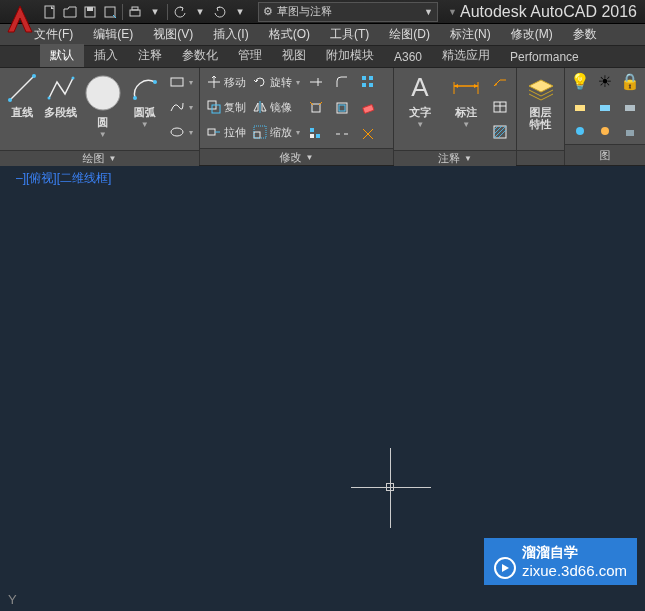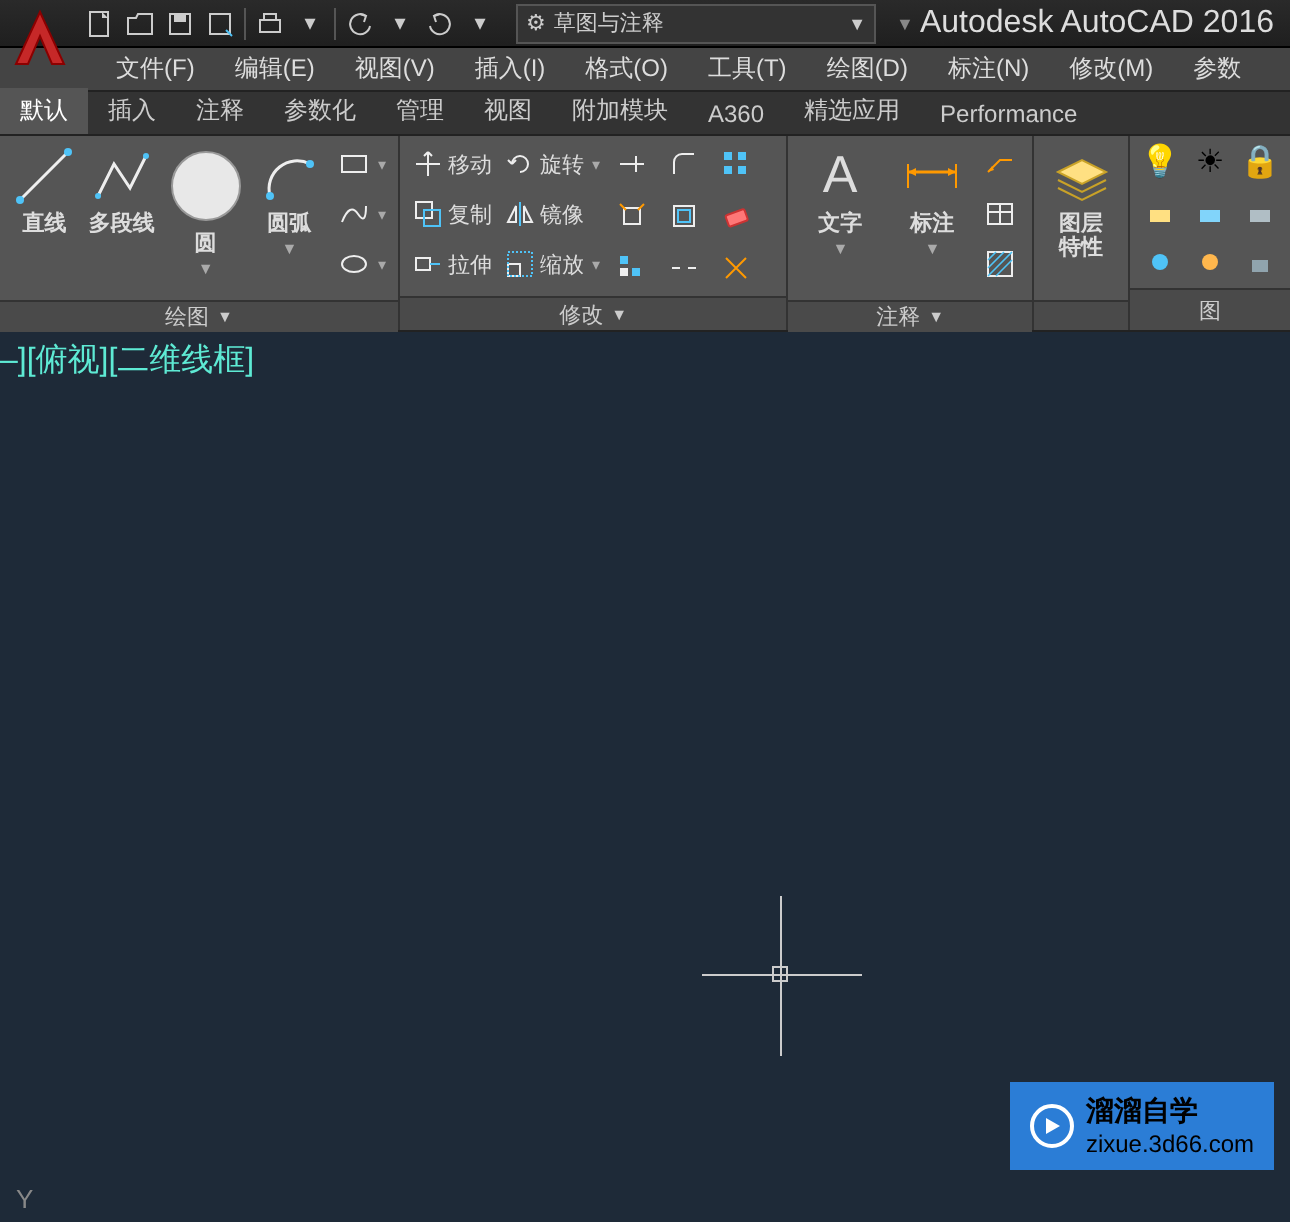--- a/index.html
+++ b/index.html
@@ -10,25 +10,25 @@
 .app-icon { width: 36px; height: 36px; position: absolute; top: 2px; left: 2px; z-index: 10; }
 .qat { display: flex; margin-left: 40px; gap: 0; align-items: center; }
 .qat-btn { width: 20px; height: 20px; display: flex; align-items: center; justify-content: center; color: #ccc; cursor: pointer; font-size: 11px; }
 .qat-sep { width: 1px; height: 16px; background: #555; margin: 0 2px; }
 .workspace { margin-left: 8px; display: flex; align-items: center; background: #333; border: 1px solid #555; height: 20px; padding: 0 4px; color: #ccc; font-size: 11px; min-width: 180px; }
 .workspace span.gear { margin-right: 4px; }
 .workspace .dd { margin-left: auto; font-size: 9px; }
 .title-text { margin-left: auto; margin-right: 8px; color: #ddd; font-size: 16px; }
 
 
-.menubar { height: 22px; background: #444; display: flex; align-items: center; padding-left: 48px; border-bottom: 1px solid #222; }
+.menubar { height: 22px; background: #444; display: flex; align-items: center; padding-left: 24px; border-bottom: 1px solid #222; }
 .menu-item { color: #ddd; font-size: 12px; padding: 0 10px; height: 100%; display: flex; align-items: center; cursor: pointer; }
 
 
-.ribbon-tabs { height: 22px; background: #333; display: flex; align-items: flex-end; border-bottom: 1px solid #222; }
+.ribbon-tabs { height: 22px; background: #333; display: flex; align-items: flex-end; border-bottom: 1px solid #222; padding-left: 40px; }
 .tab { color: #ccc; font-size: 12px; padding: 3px 10px; cursor: pointer; }
 .tab.active { background: #555; color: #fff; }
 
 
 .ribbon { height: 98px; background: #555; display: flex; border-bottom: 1px solid #222; }
 .panel { border-right: 1px solid #333; display: flex; flex-direction: column; }
 .panel-body { flex: 1; display: flex; padding: 2px 4px; gap: 2px; align-items: flex-start; }
 .panel-title { height: 28px; background: #4a4a4a; color: #ccc; font-size: 11px; display: flex; align-items: center; justify-content: center; gap: 4px; border-top: 1px solid #333; }
 .panel-title .dd { font-size: 8px; }
 
@@ -43,30 +43,30 @@
 .smallrow { display: flex; align-items: center; gap: 2px; height: 24px; cursor: pointer; padding: 0 2px; color: #ddd; font-size: 11px; }
 .smallrow .sico { width: 16px; height: 16px; display:flex; align-items:center; justify-content:center; }
 .smallrow .dd { font-size: 8px; color: #aaa; margin-left: 2px; }
 .col { display: flex; flex-direction: column; gap: 1px; }
 
 .grid3 { display: grid; grid-template-columns: repeat(3, 24px); grid-auto-rows: 24px; gap: 2px; }
 .grid3 .cell { display:flex; align-items:center; justify-content:center; cursor:pointer; }
 
 
 .canvas { position: absolute; top: 166px; left: 0; right: 0; bottom: 0; background: #1e2a38; }
-.viewlabel { position: absolute; top: 4px; left: 0; color: #5eead4; font-size: 16px; }
+.viewlabel { position: absolute; top: 4px; left: 16px; color: #3b82f6; font-size: 12px; }
 .cross-v { position: absolute; left: 390px; top: 282px; width: 1px; height: 80px; background: #ccc; }
 .cross-h { position: absolute; left: 351px; top: 321px; width: 80px; height: 1px; background: #ccc; }
 .cross-box { position: absolute; left: 386px; top: 317px; width: 8px; height: 8px; border: 1px solid #ccc; background: transparent; }
 
 .ucs { position: absolute; left: 8px; bottom: 4px; color: #888; font-size: 13px; }
 
 
-.watermark { position: absolute; right: 8px; bottom: 26px; background: #2b7dd6; color: #000000; padding: 6px 10px; display: flex; align-items: center; gap: 6px; font-size: 14px; }
-.watermark .url { font-size: 12px; display: block; }
+.watermark { position: absolute; right: 8px; bottom: 26px; background: #2b7dd6; color: #ffffff; padding: 6px 10px; display: flex; align-items: flex-end; gap: 6px; font-size: 14px; }
+.watermark .url { font-size: 15px; display: block; }
 .watermark .play { width: 22px; height: 22px; border: 2px solid #fff; border-radius: 50%; display:flex; align-items:center; justify-content:center; }
 
 svg { overflow: visible; }
 </style>
 </head>
 <body>
 
 <div class="app-icon">
 <svg viewBox="0 0 36 36">
       <path d="M6 30 L18 4 L30 30 L24 30 L18 16 L12 30 Z" fill="#c62828" stroke="#8b0000" stroke-width="1"></path>

